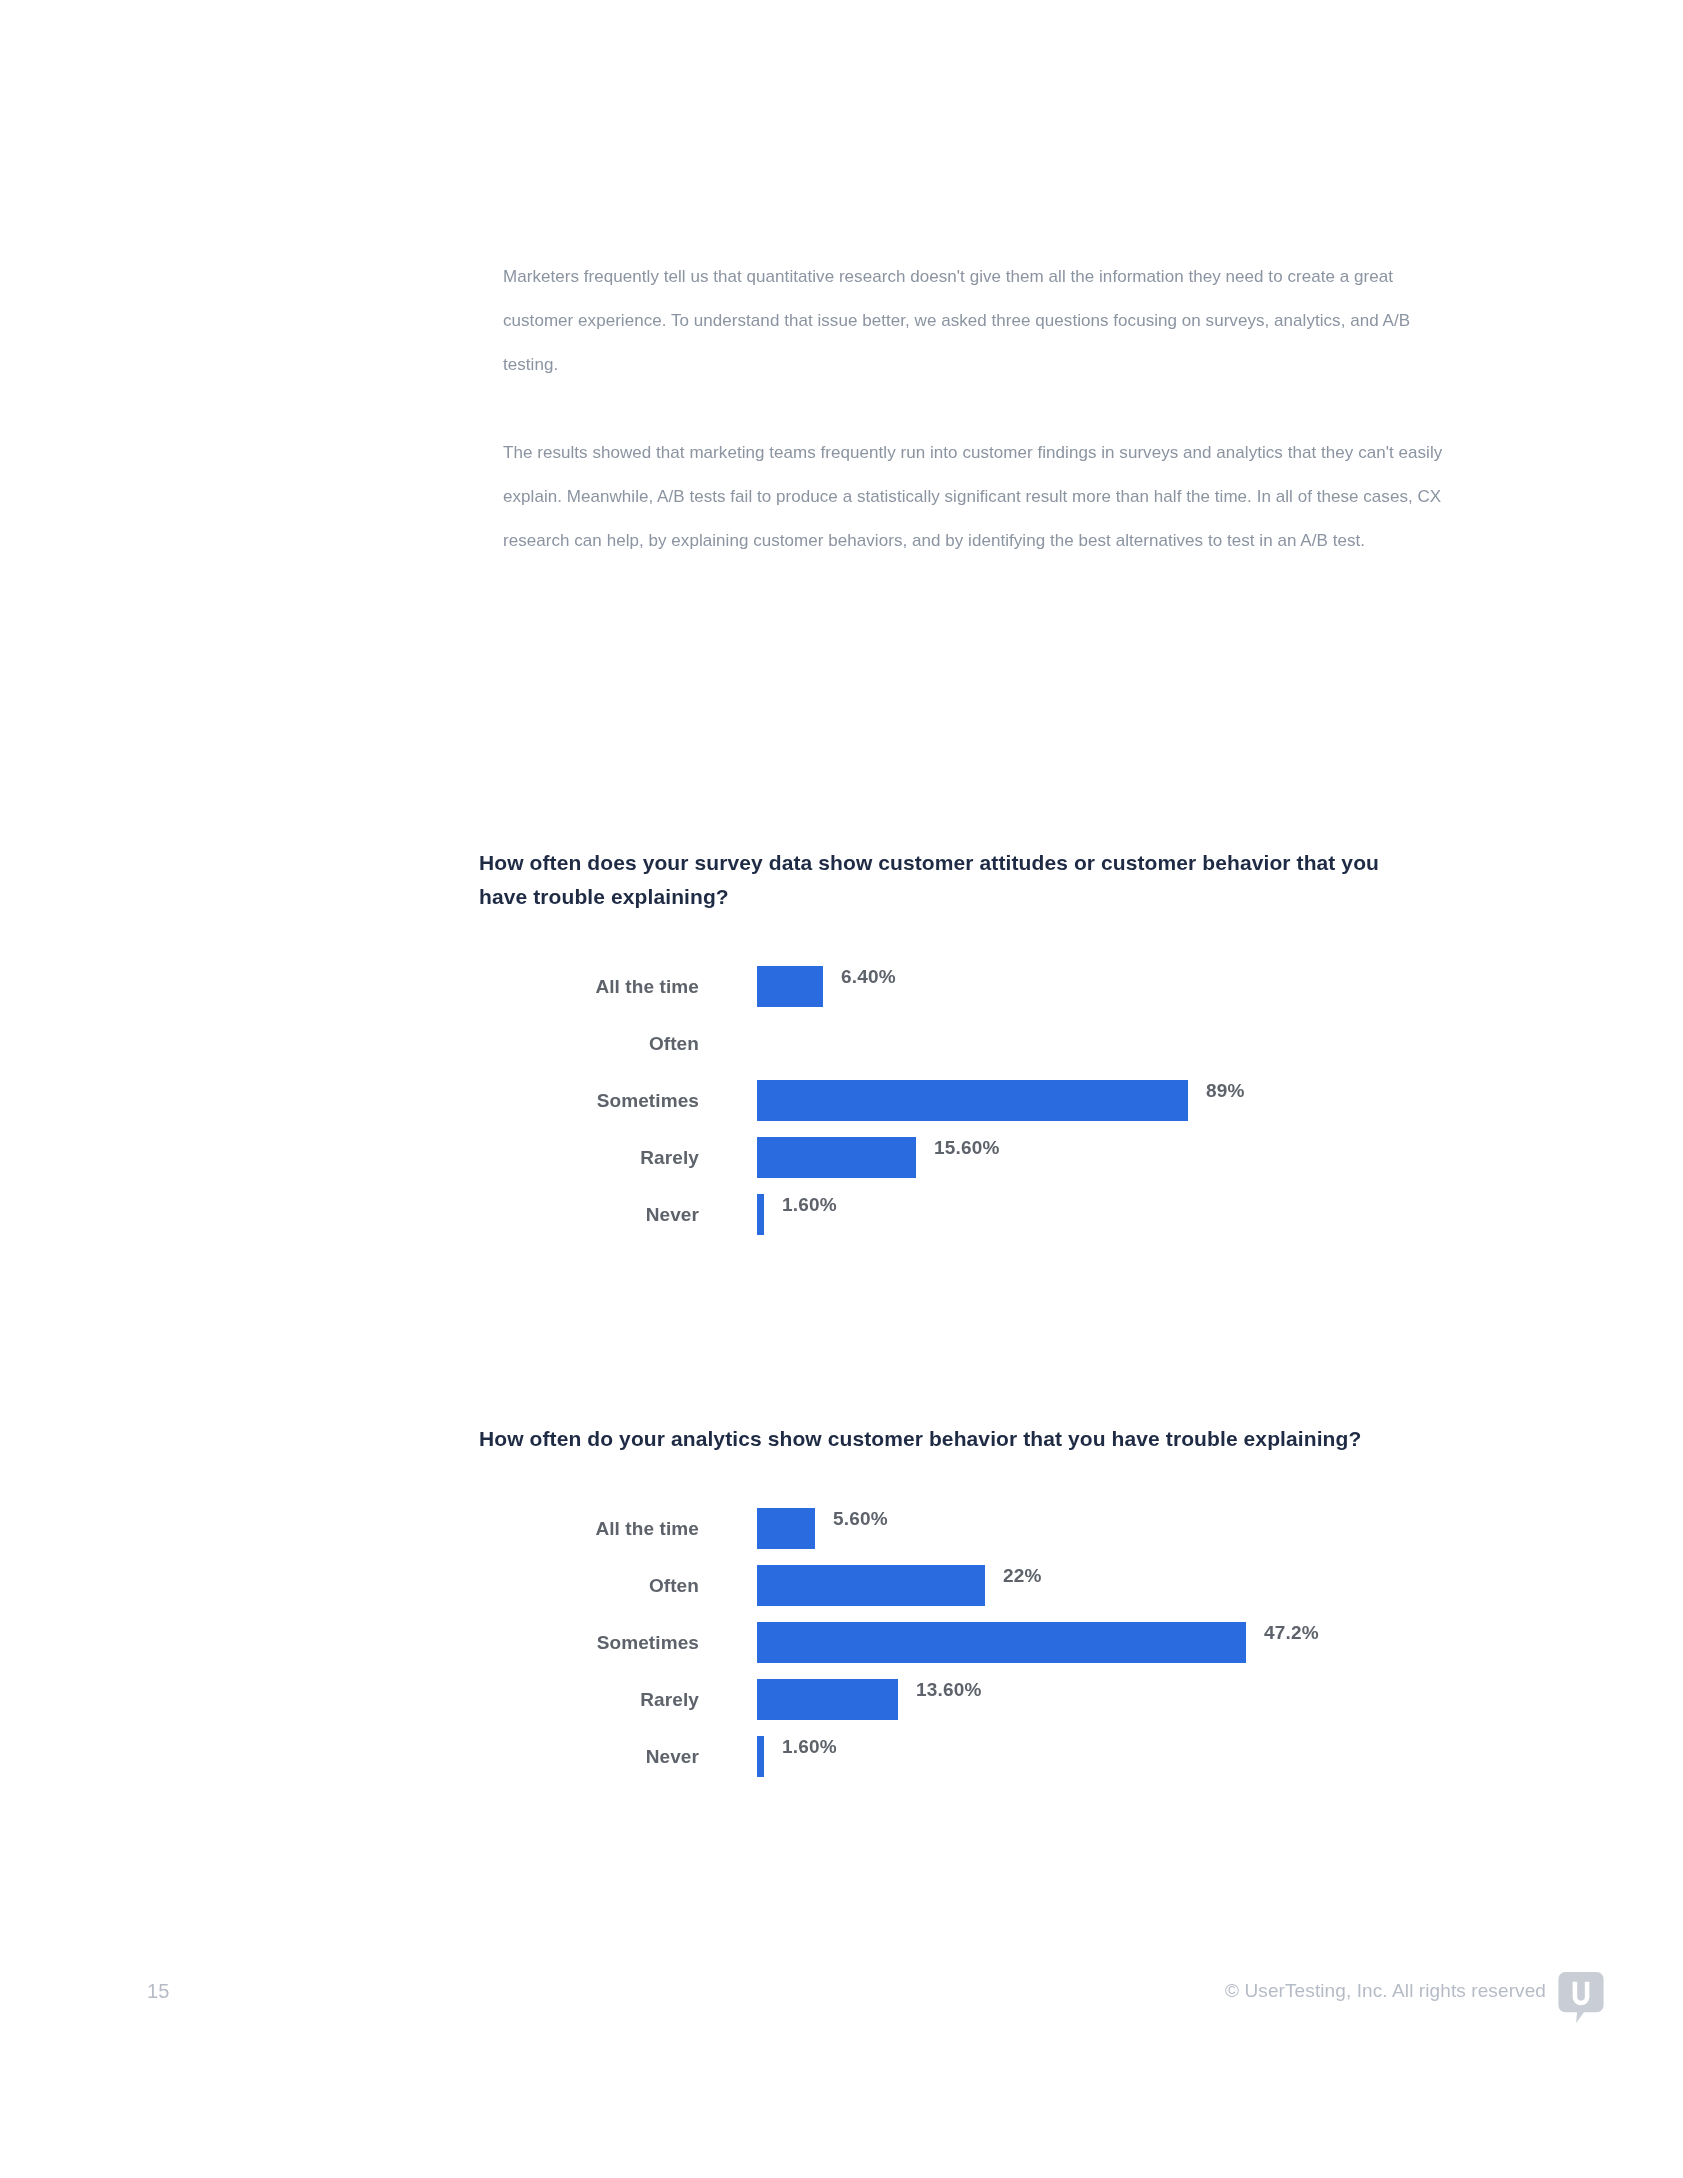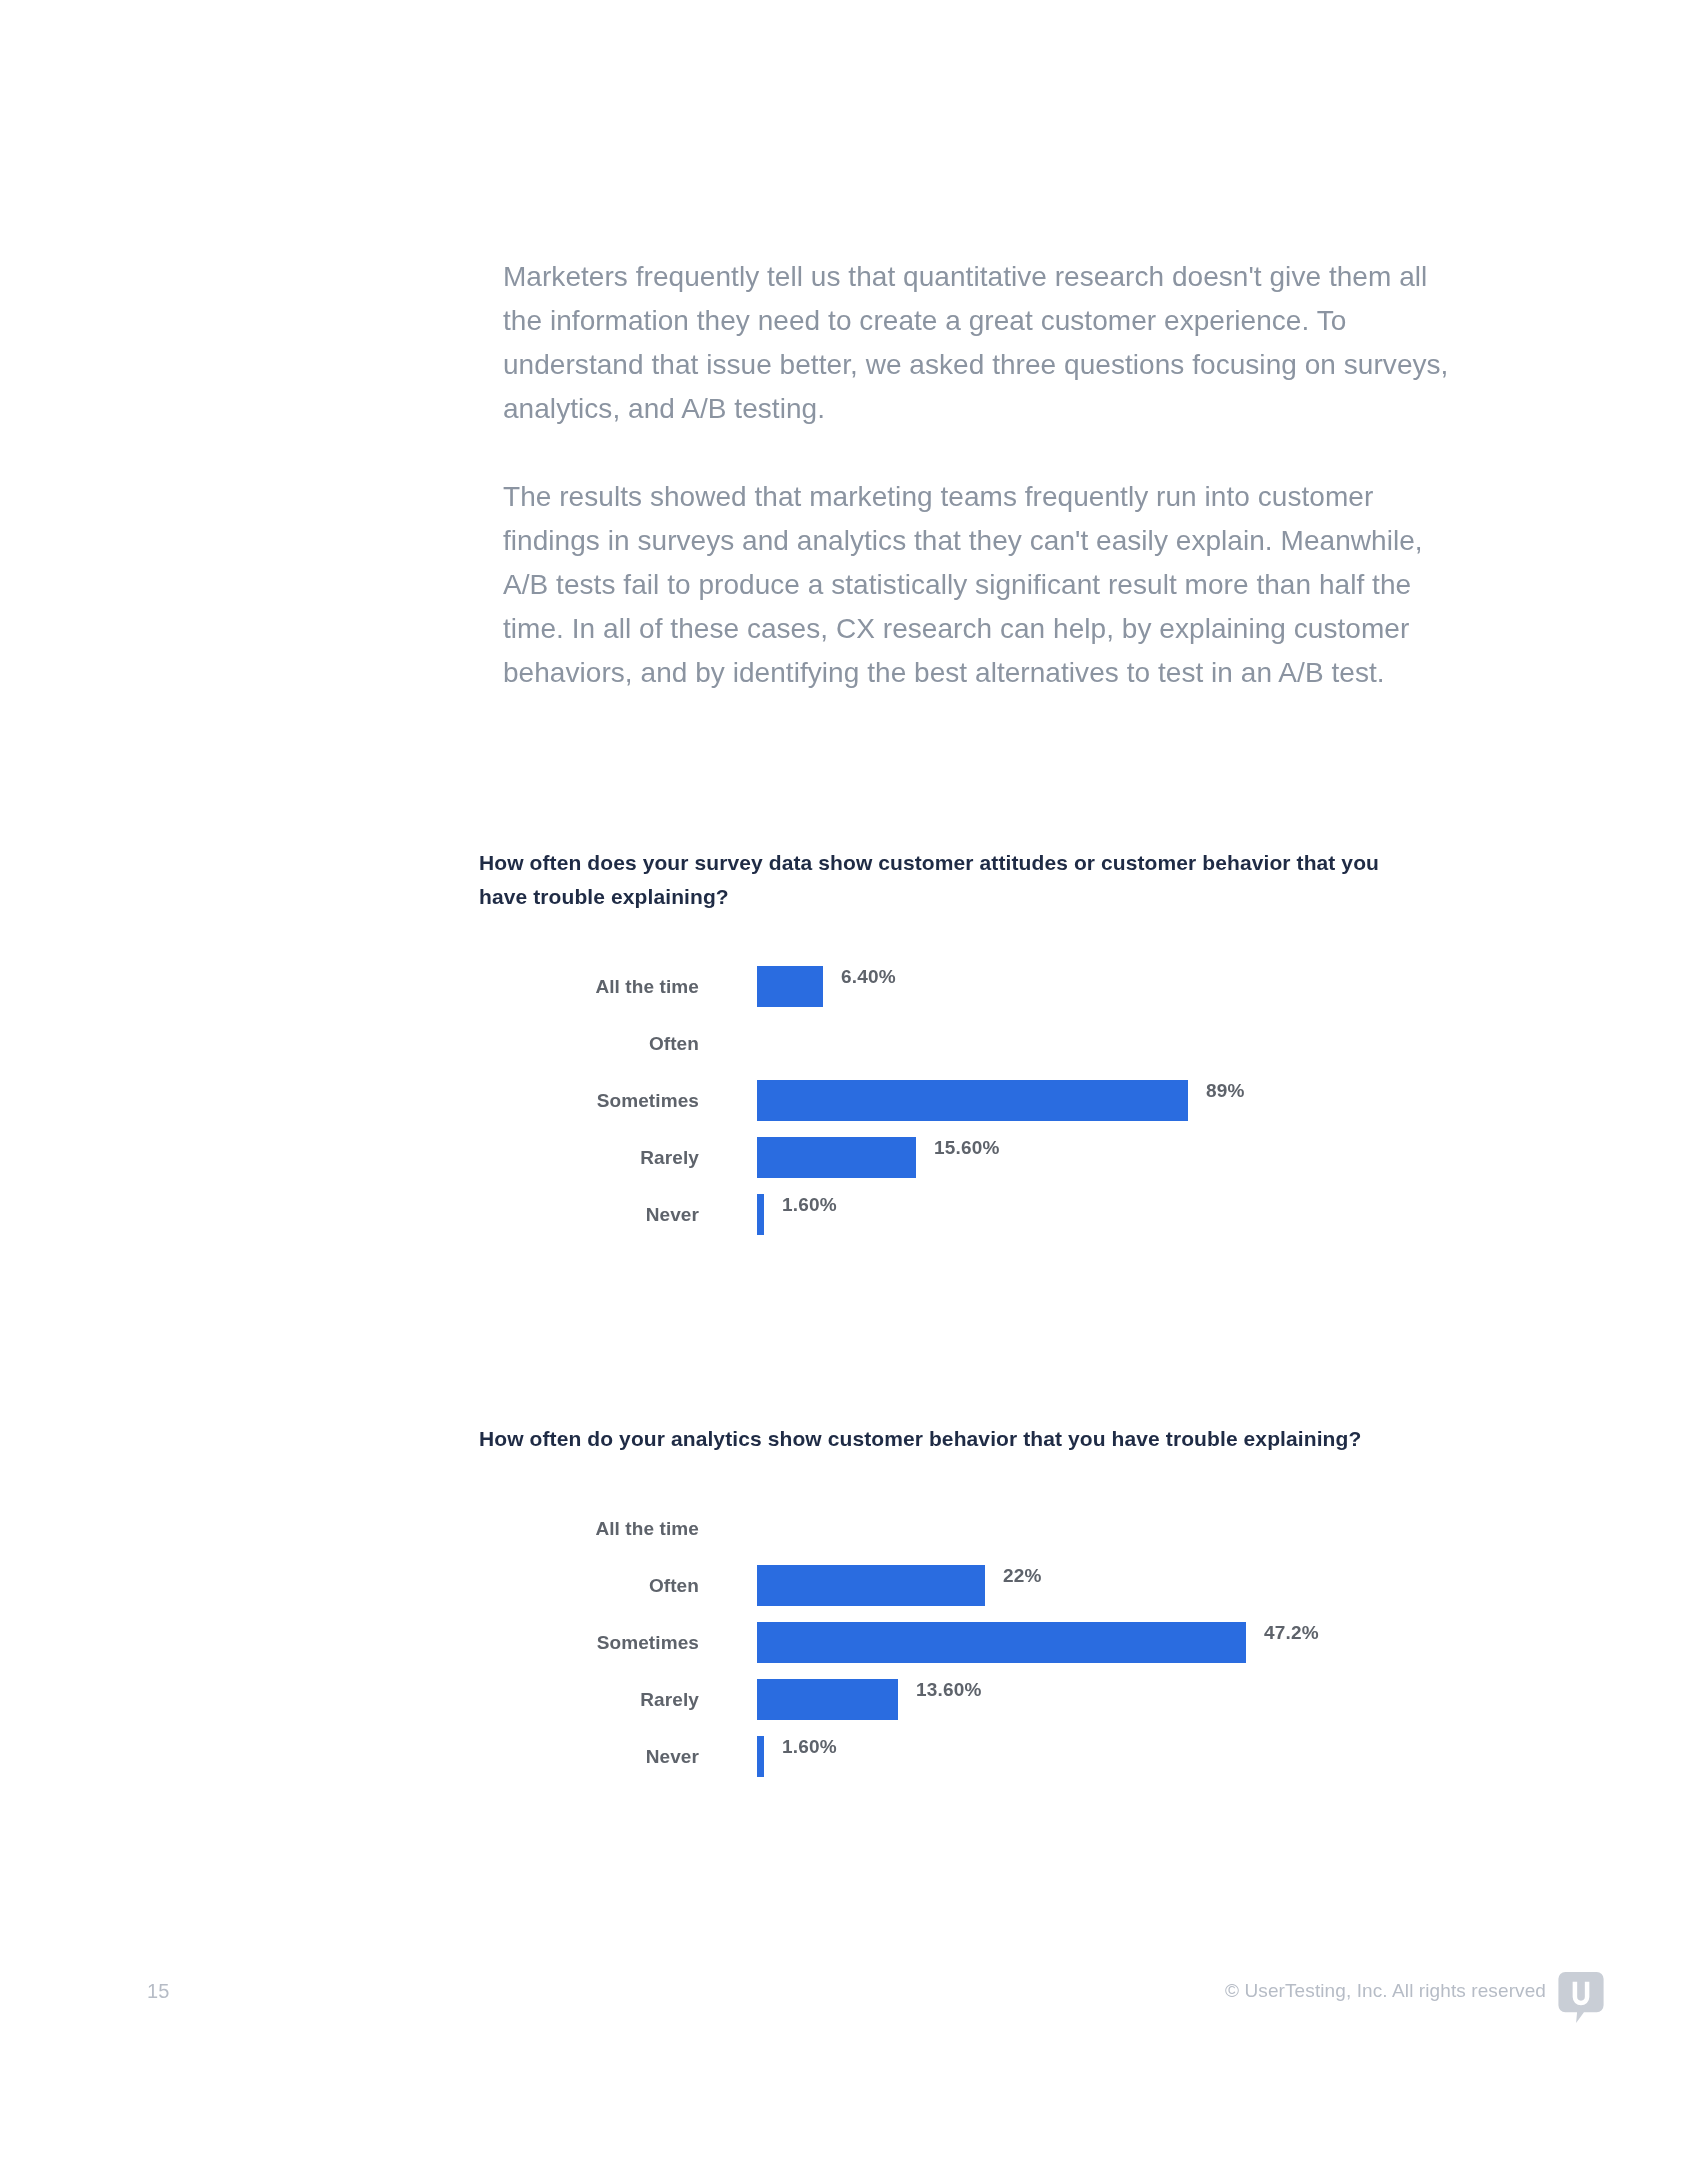--- a/index.html
+++ b/index.html
@@ -29,21 +29,21 @@
   }
   .section-heading {
     font-size: 22px;
     font-weight: bold;
     color: #5d6775;
     letter-spacing: 0.1px;
     margin: 0 0 12px 0;
     line-height: 1.3;
   }
   .body-par {
-    font-size: 28px;
+    font-size: 17px;
     color: #8b94a1;
     line-height: 44px;
     margin: 0;
     letter-spacing: 0.05px;
   }
   .par-gap { height: 44px; }
 
   
   .chart-block { position: absolute; left: 479px; width: 990px; margin-top: 36px; }
   #chart-1 { top: 810px; }
@@ -185,20 +185,24 @@
 
     </div>
   </div>
 
   <div class="chart-block" id="chart-2">
     <p class="chart-question">How often do your analytics show customer behavior that you have trouble explaining?</p>
     <div class="chart-rows">
 
       <div class="chart-row">
         <div class="cat-label">All the time</div>
+        <div class="bar-wrap">
+          <div class="bar" style="width:58px"></div>
+          <div class="bar-value">5.60%</div>
+        </div>
       </div>
 
       <div class="chart-row">
         <div class="cat-label">Often</div>
         <div class="bar-wrap">
           <div class="bar" style="width:228px"></div>
           <div class="bar-value">22%</div>
         </div>
       </div>
 

